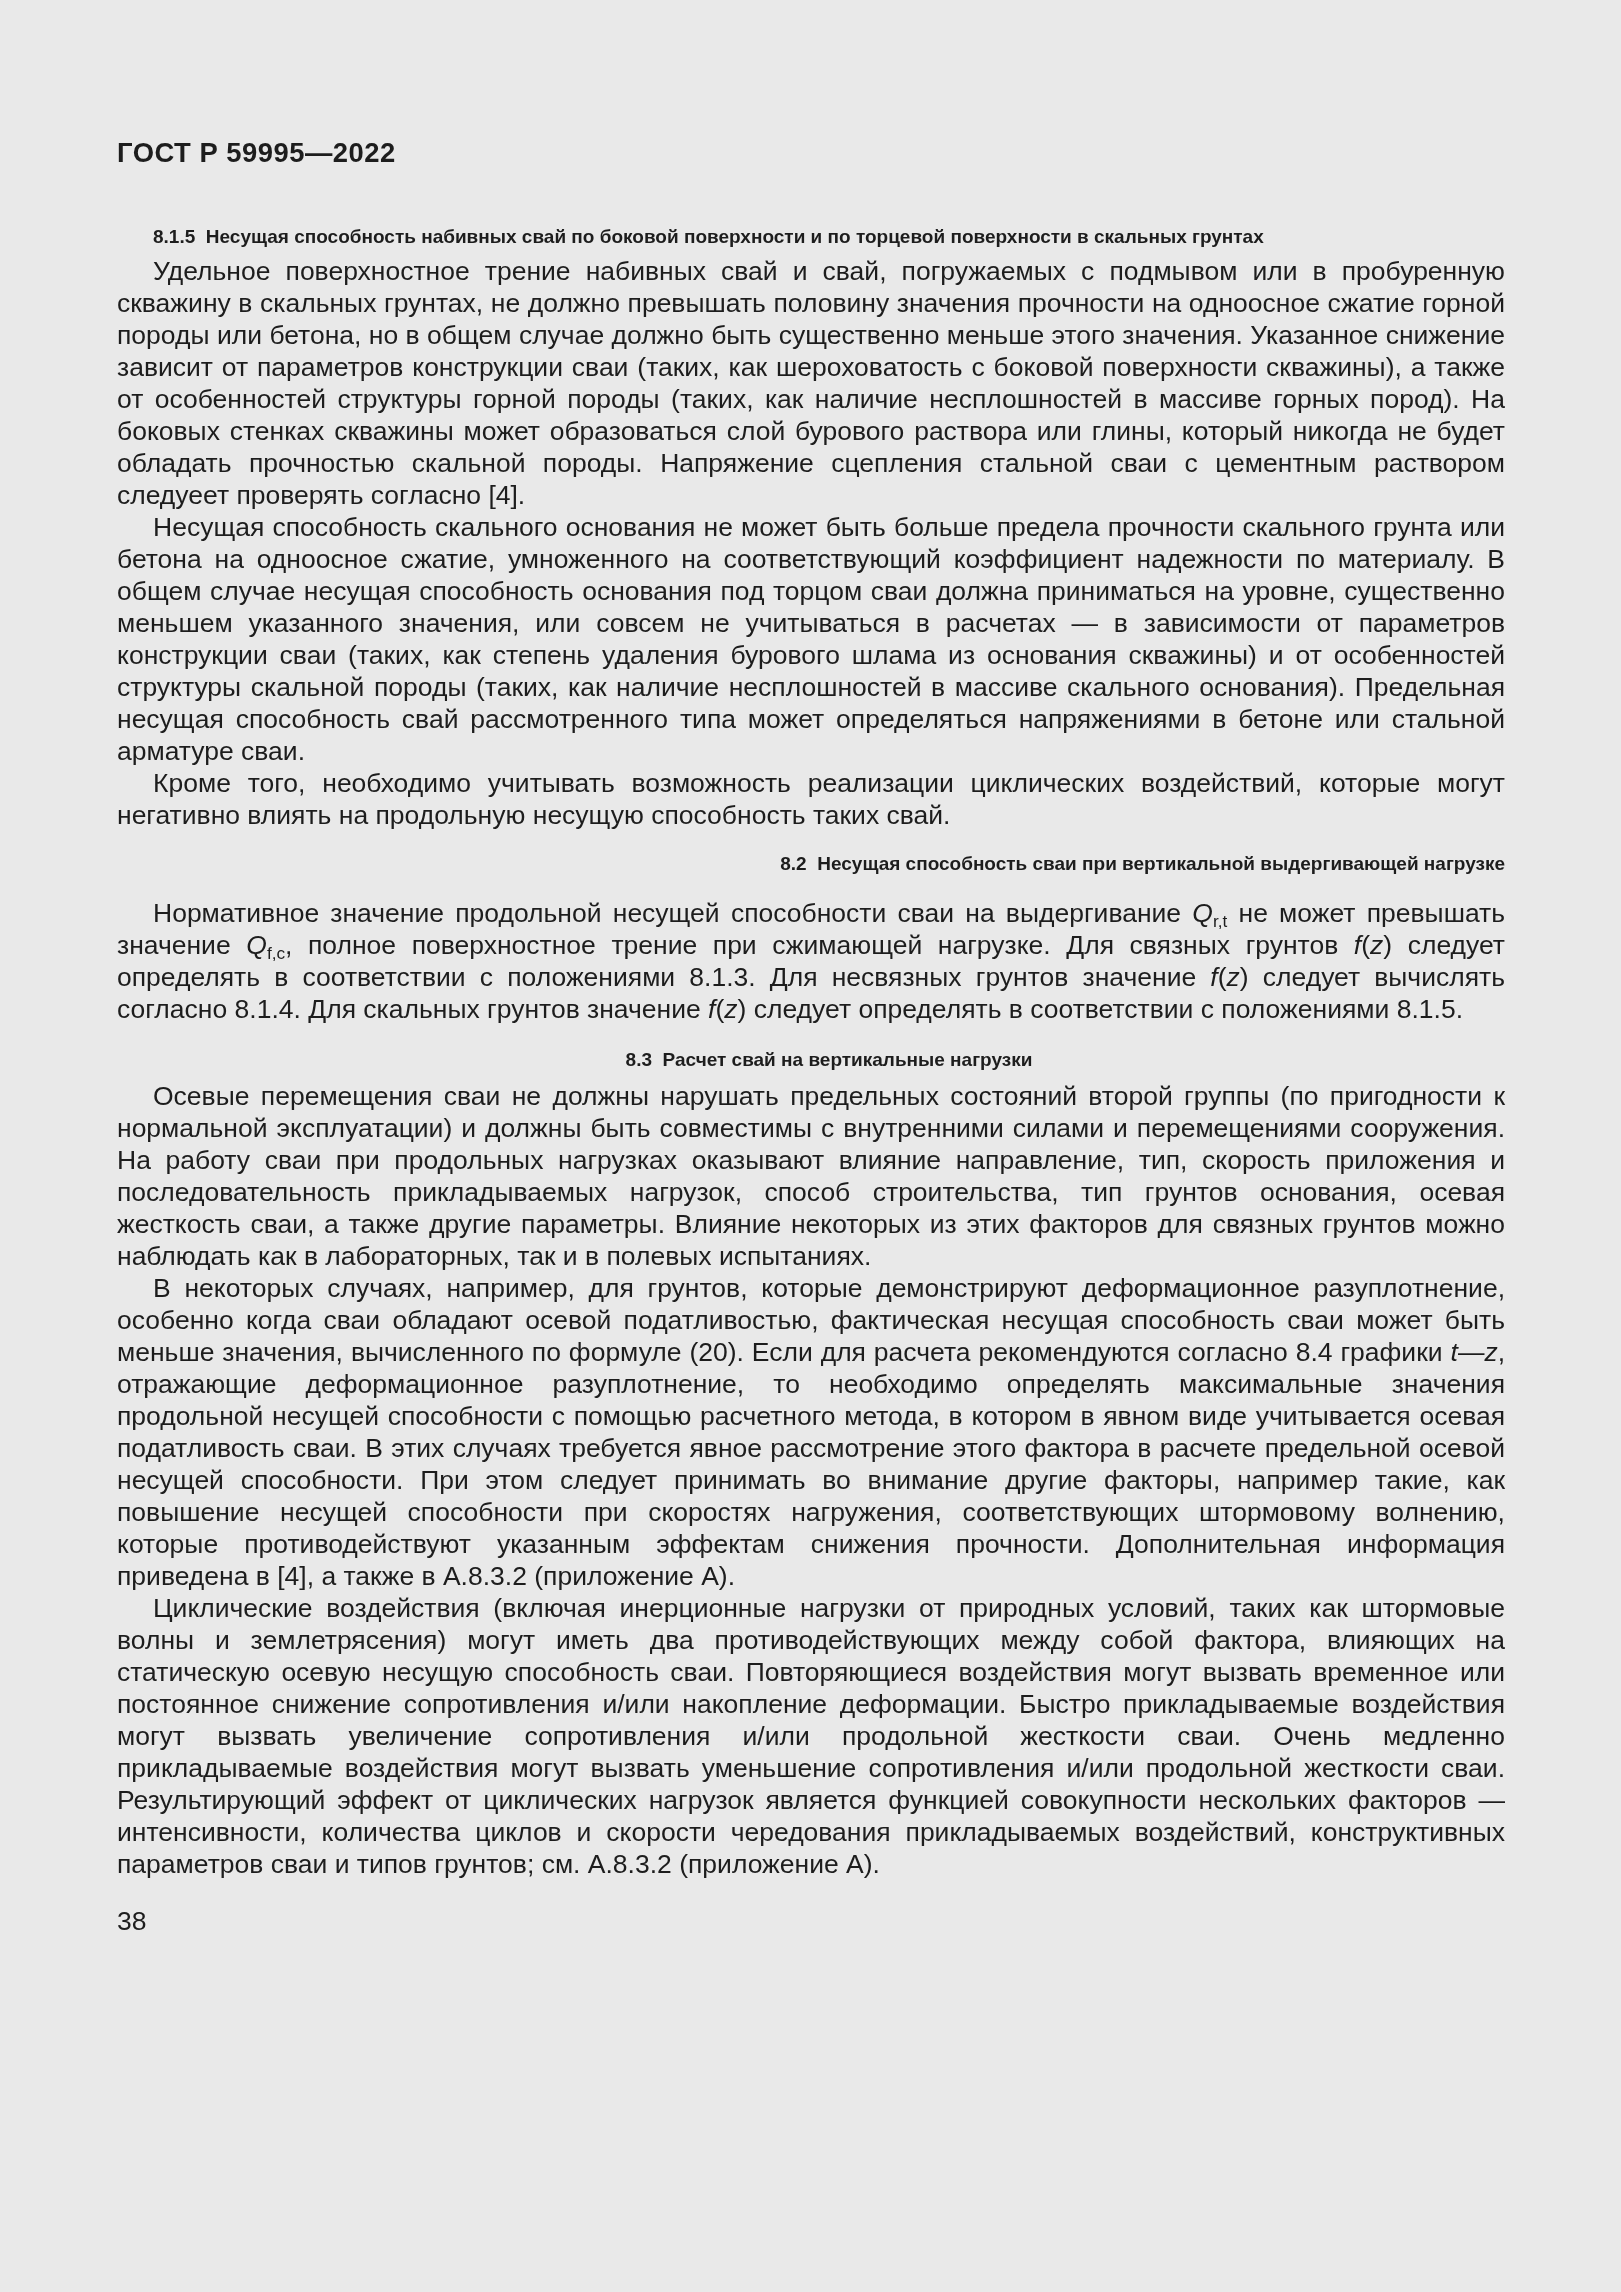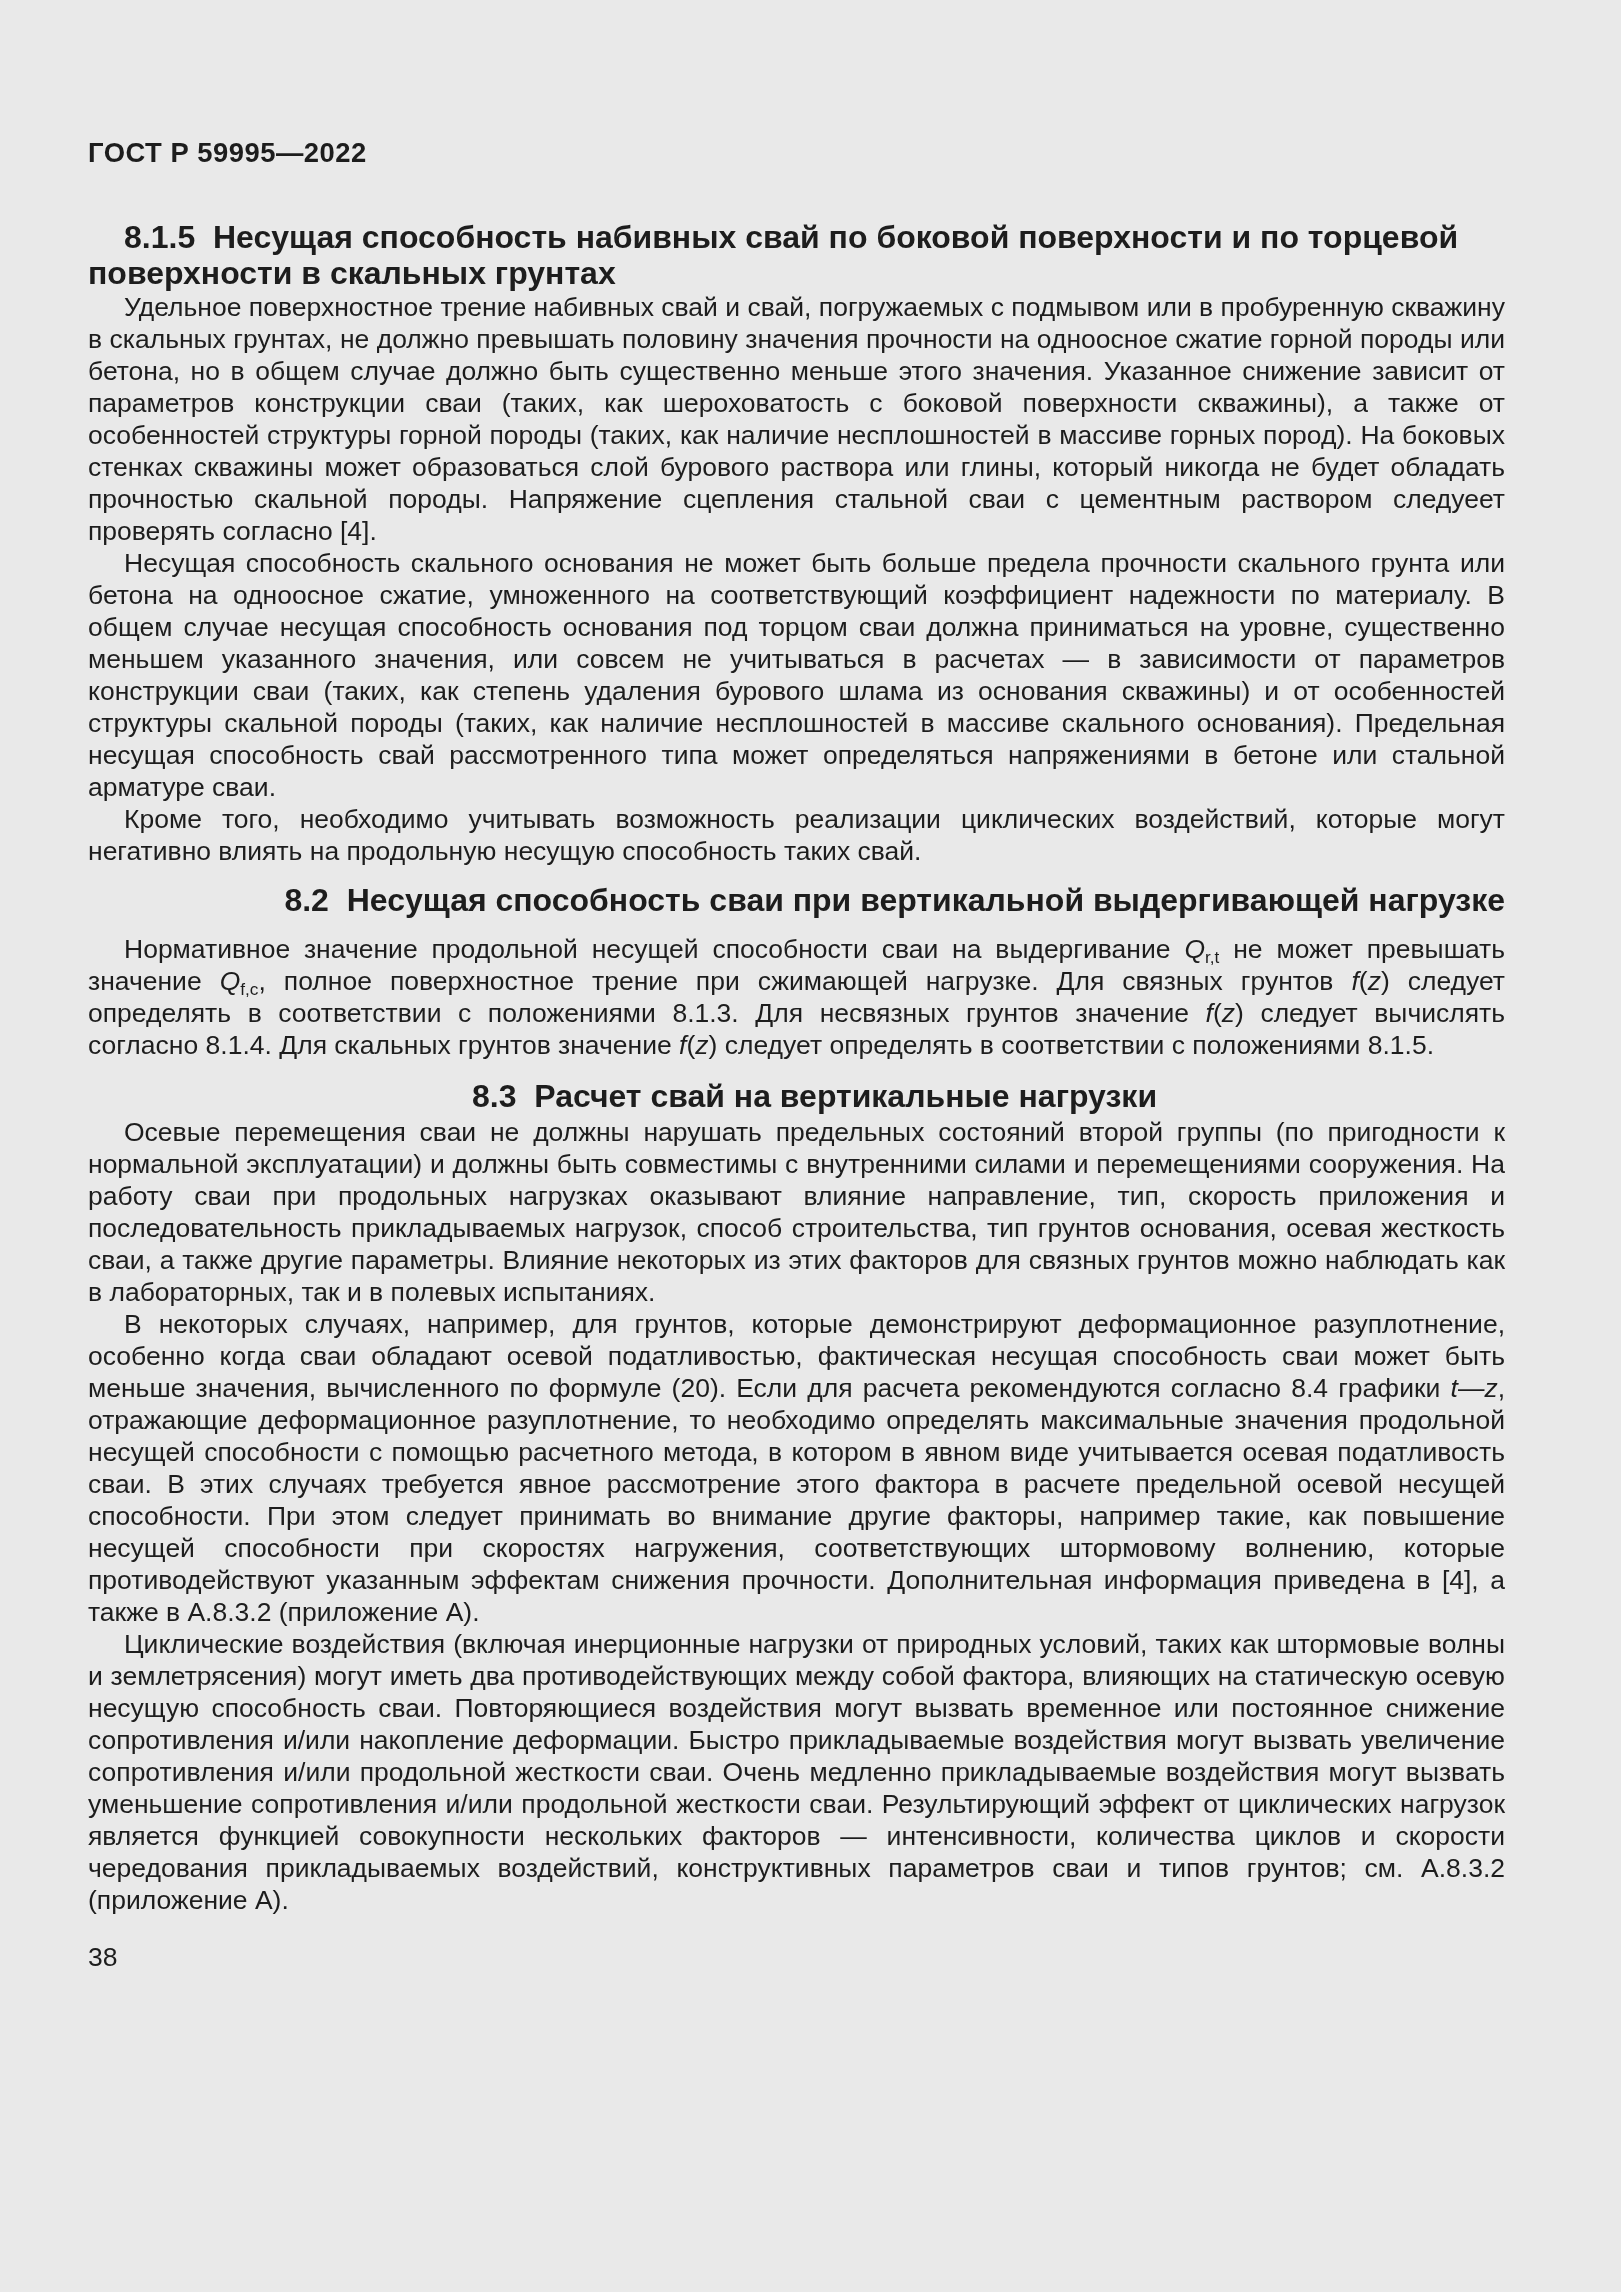--- a/index.html
+++ b/index.html
@@ -4,36 +4,36 @@
 <style>
   html, body { margin: 0; padding: 0; }
   body { background: #e9e9e9; }
 
   .page {
     position: relative;
     width: 1621px;
     height: 2205px;
     box-sizing: border-box;
     background: #e9e9e9;
-    padding: 137px 116px 0 88px;
+    padding: 137px 116px 0 117px;
     color: #1d1d1d;
     font-family: "Liberation Sans", "DejaVu Sans", sans-serif;
     overflow: hidden;
   }
 
   .doc-header {
     font-weight: bold;
     font-size: 27.4px;
     line-height: 32px;
     margin-bottom: 50px;
     letter-spacing: 0.5px;
   }
 
   .doc-body h2.heading {
-    font-size: 32px;
+    font-size: 19px;
     font-weight: bold;
     line-height: 36px;
     text-indent: 36px;
     text-align: left;
     margin: 0;
   }
   .doc-body h2.v-spaced      { margin: 14.7px 0 15.7px 0; text-align: right; }
   .doc-body h2.v-spaced-top  { margin: 16.7px 0 2px 0; text-align: center; }
   .doc-body h2.v-tight       { margin: 0; }
 

